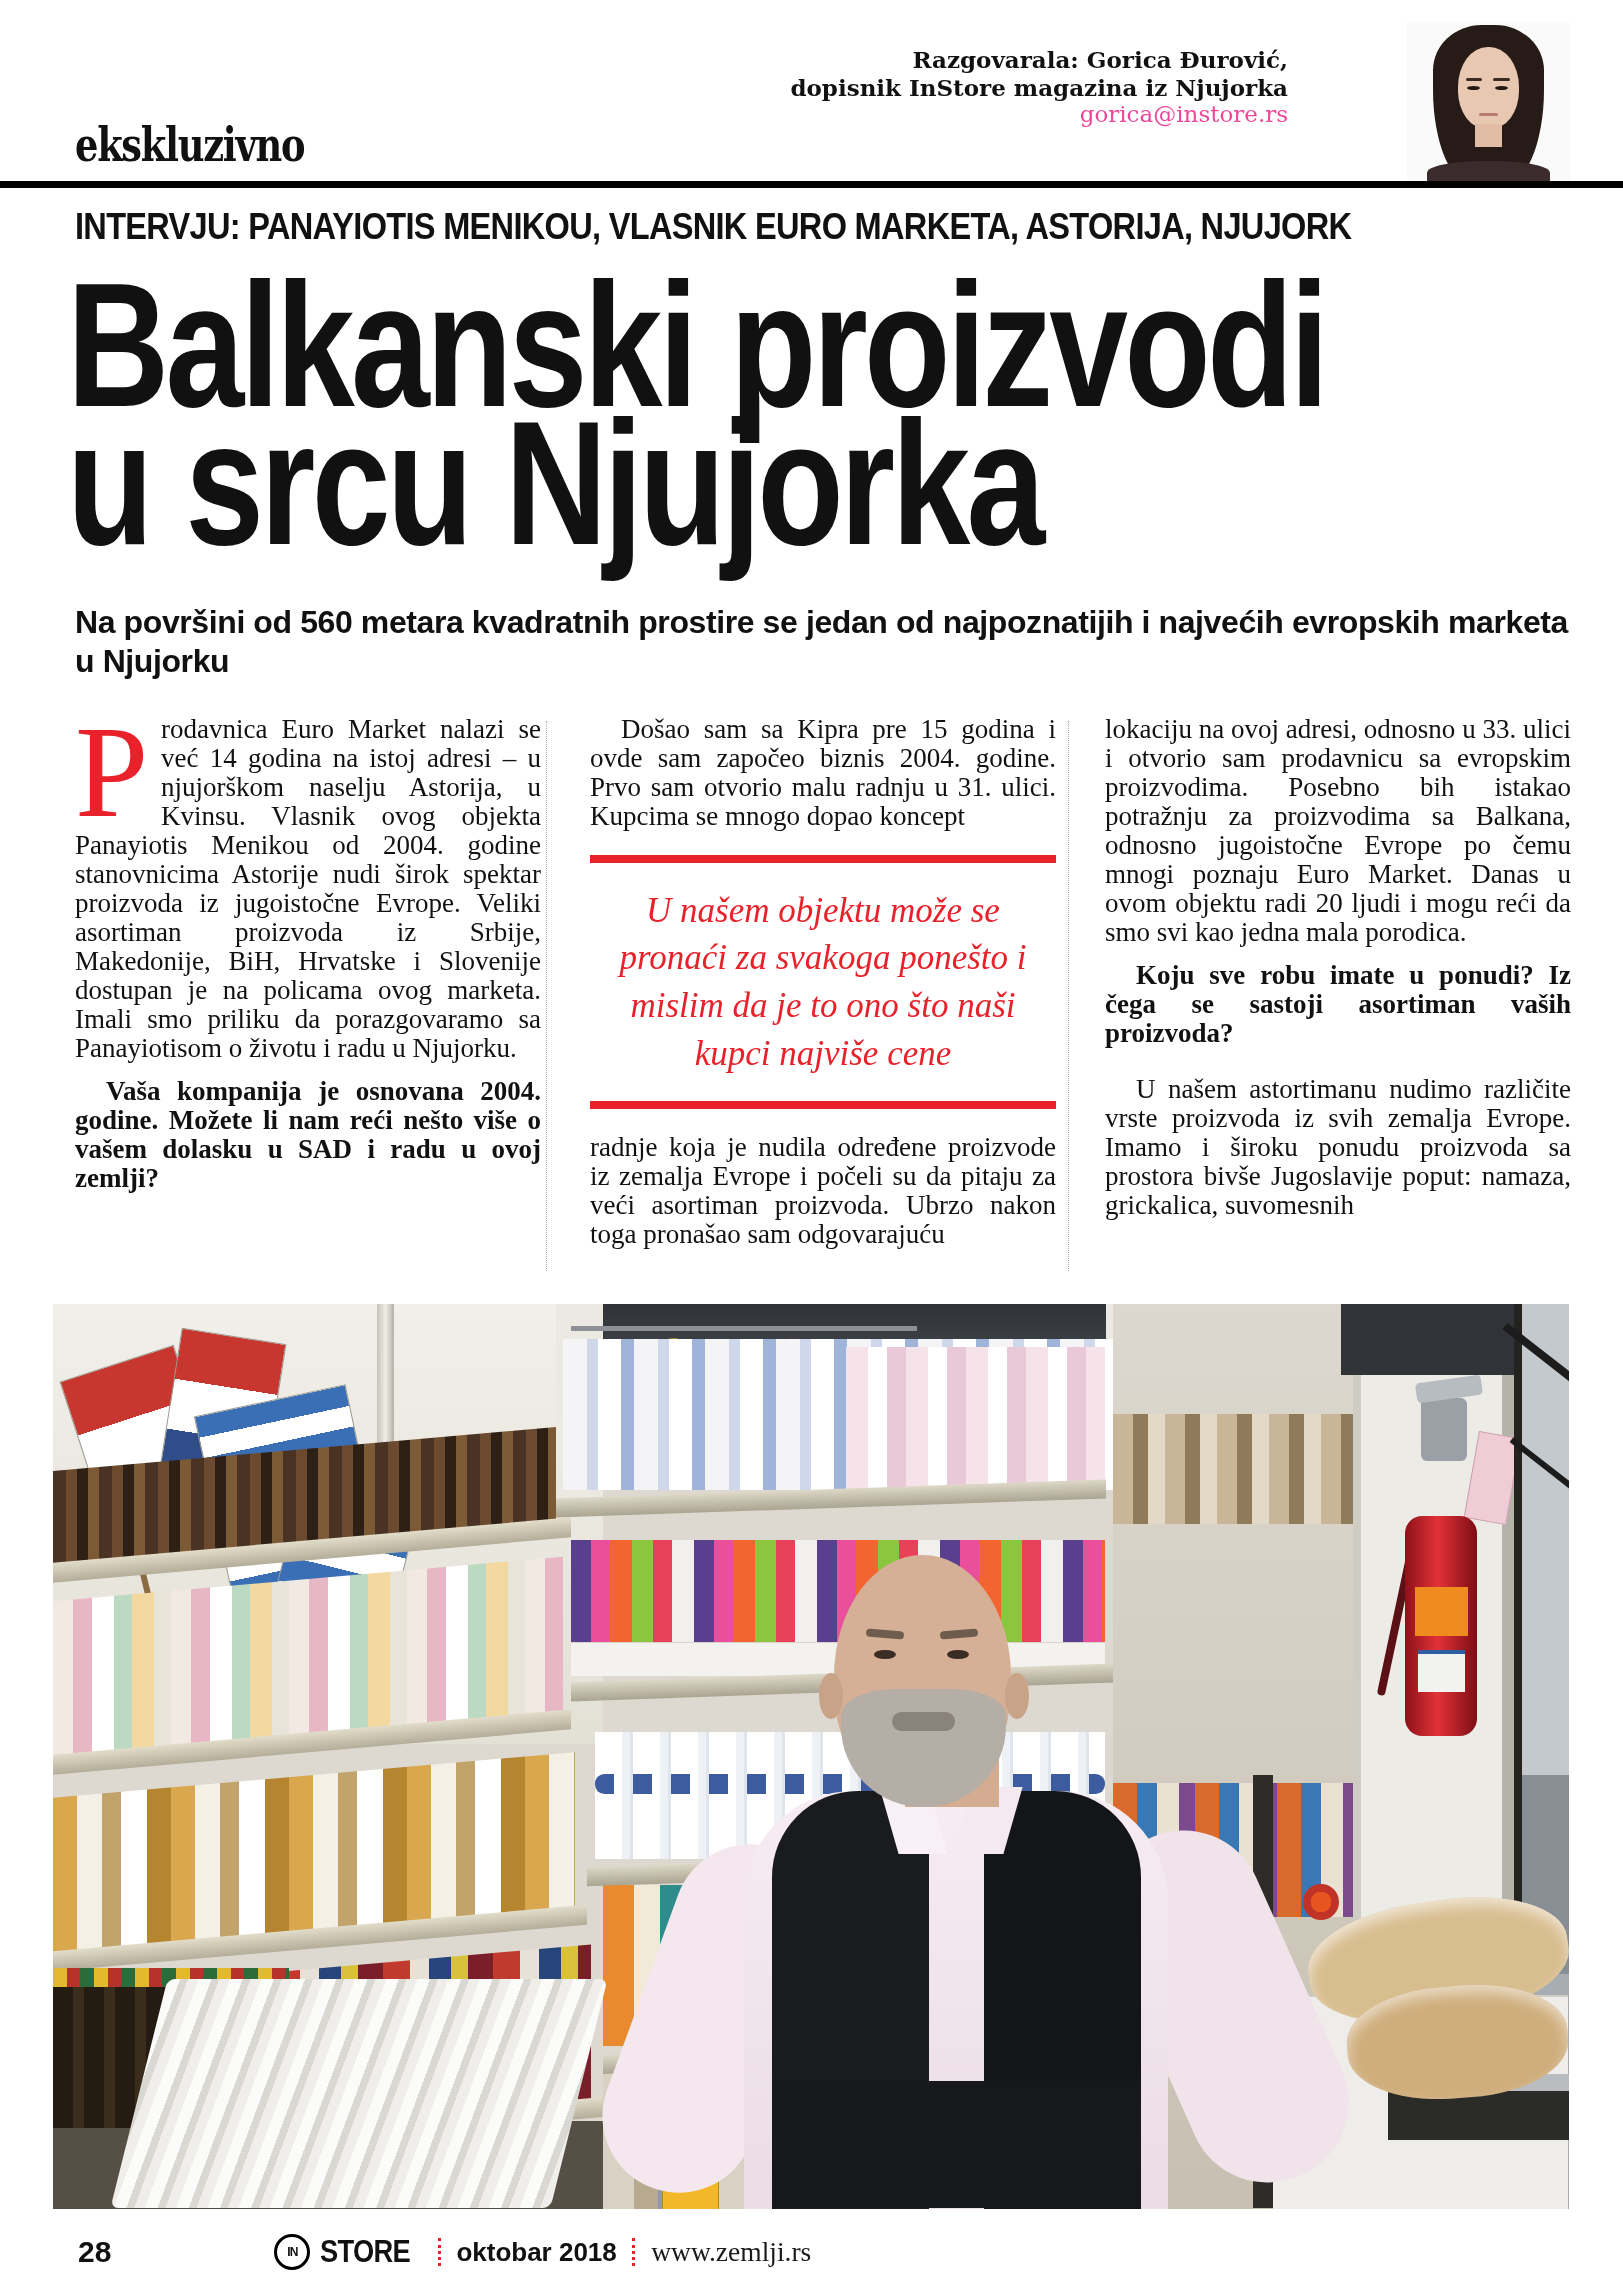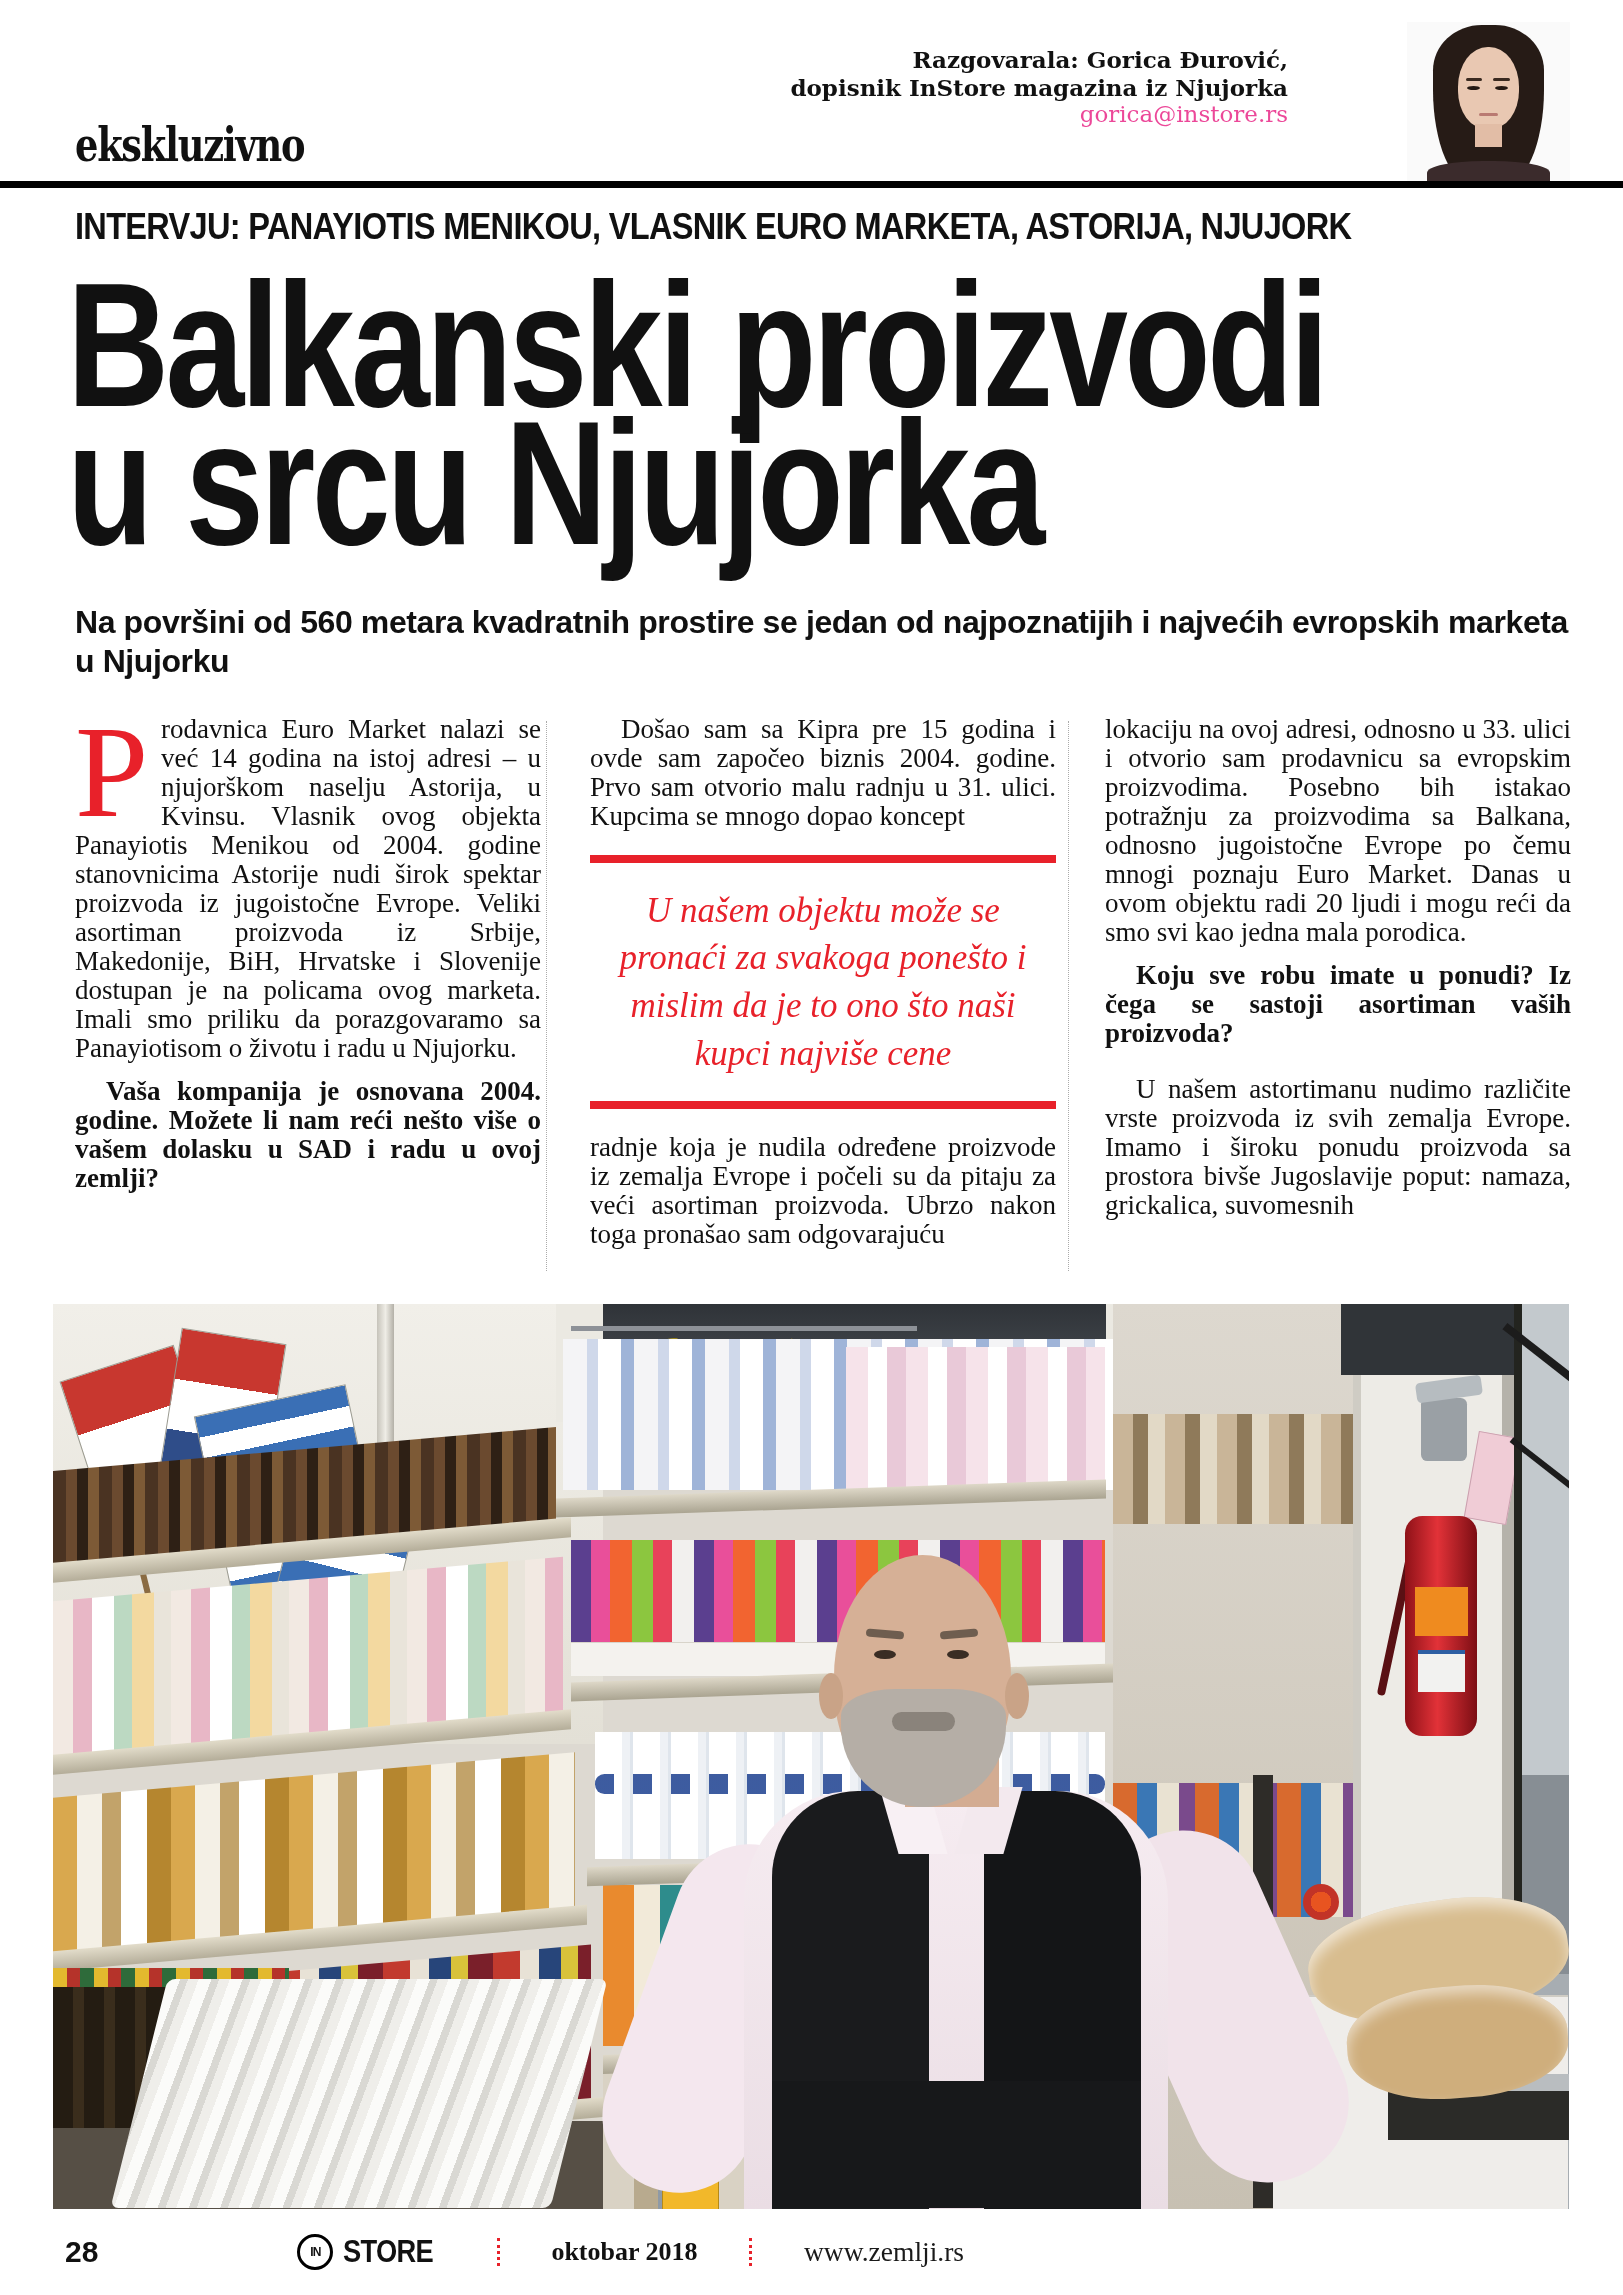--- a/index.html
+++ b/index.html
@@ -33,29 +33,29 @@
   .pq-text{font-style:italic;color:var(--red);font-size:35px;line-height:1.36;text-align:center;text-indent:0;}
   .colsep{position:absolute;top:721px;height:550px;width:0;border-left:1.6px dotted #ababab;}
 
   
   .photo{position:absolute;left:53px;top:1304px;width:1516px;height:905px;background:#ddd9d1;overflow:hidden;}
   .ph{position:absolute;}
   .board{position:absolute;height:20.4px;background:linear-gradient(180deg,#e2dcca,#b4ad99);transform:skewY(-5deg);}
   .mboard{position:absolute;height:19px;background:linear-gradient(180deg,#ded8c8,#aaa491);transform:skewY(-2deg);}
 
   
-  .footer{position:absolute;left:65px;top:2234px;width:1496px;display:flex;align-items:center;
-          font-family:"Liberation Sans",sans-serif;gap:36px;}
+  .footer{position:absolute;left:78px;top:2234px;width:1496px;display:flex;align-items:center;
+          font-family:"Liberation Sans",sans-serif;}
   .pageno{font-weight:bold;font-size:30px;}
   .logo-group{margin-left:163px;display:flex;align-items:center;}
   .logo-circle{width:30px;height:30px;border:3.1px solid #000;border-radius:50%;display:flex;align-items:center;
                justify-content:center;font-weight:bold;font-size:12px;letter-spacing:-0.8px;}
   .logo-store{font-weight:bold;font-size:31px;letter-spacing:-0.8px;margin-left:9.4px;transform:scaleX(.88);transform-origin:0 50%;}
   .fsep{border-left:3.1px dotted var(--red);height:28px;margin:0 15.7px;}
-  .issue{font-weight:bold;font-size:26px;font-family:Liberation Serif, serif;}
+  .issue{font-weight:bold;font-size:26px;}
   .site{font-family:"Liberation Serif",serif;font-size:27.5px;color:#1a1a1a;}
 </style>
 </head>
 <body>
 
 <div class="page">
 
   <div class="kicker">ekskluzivno</div>
 
   <div class="byline">

